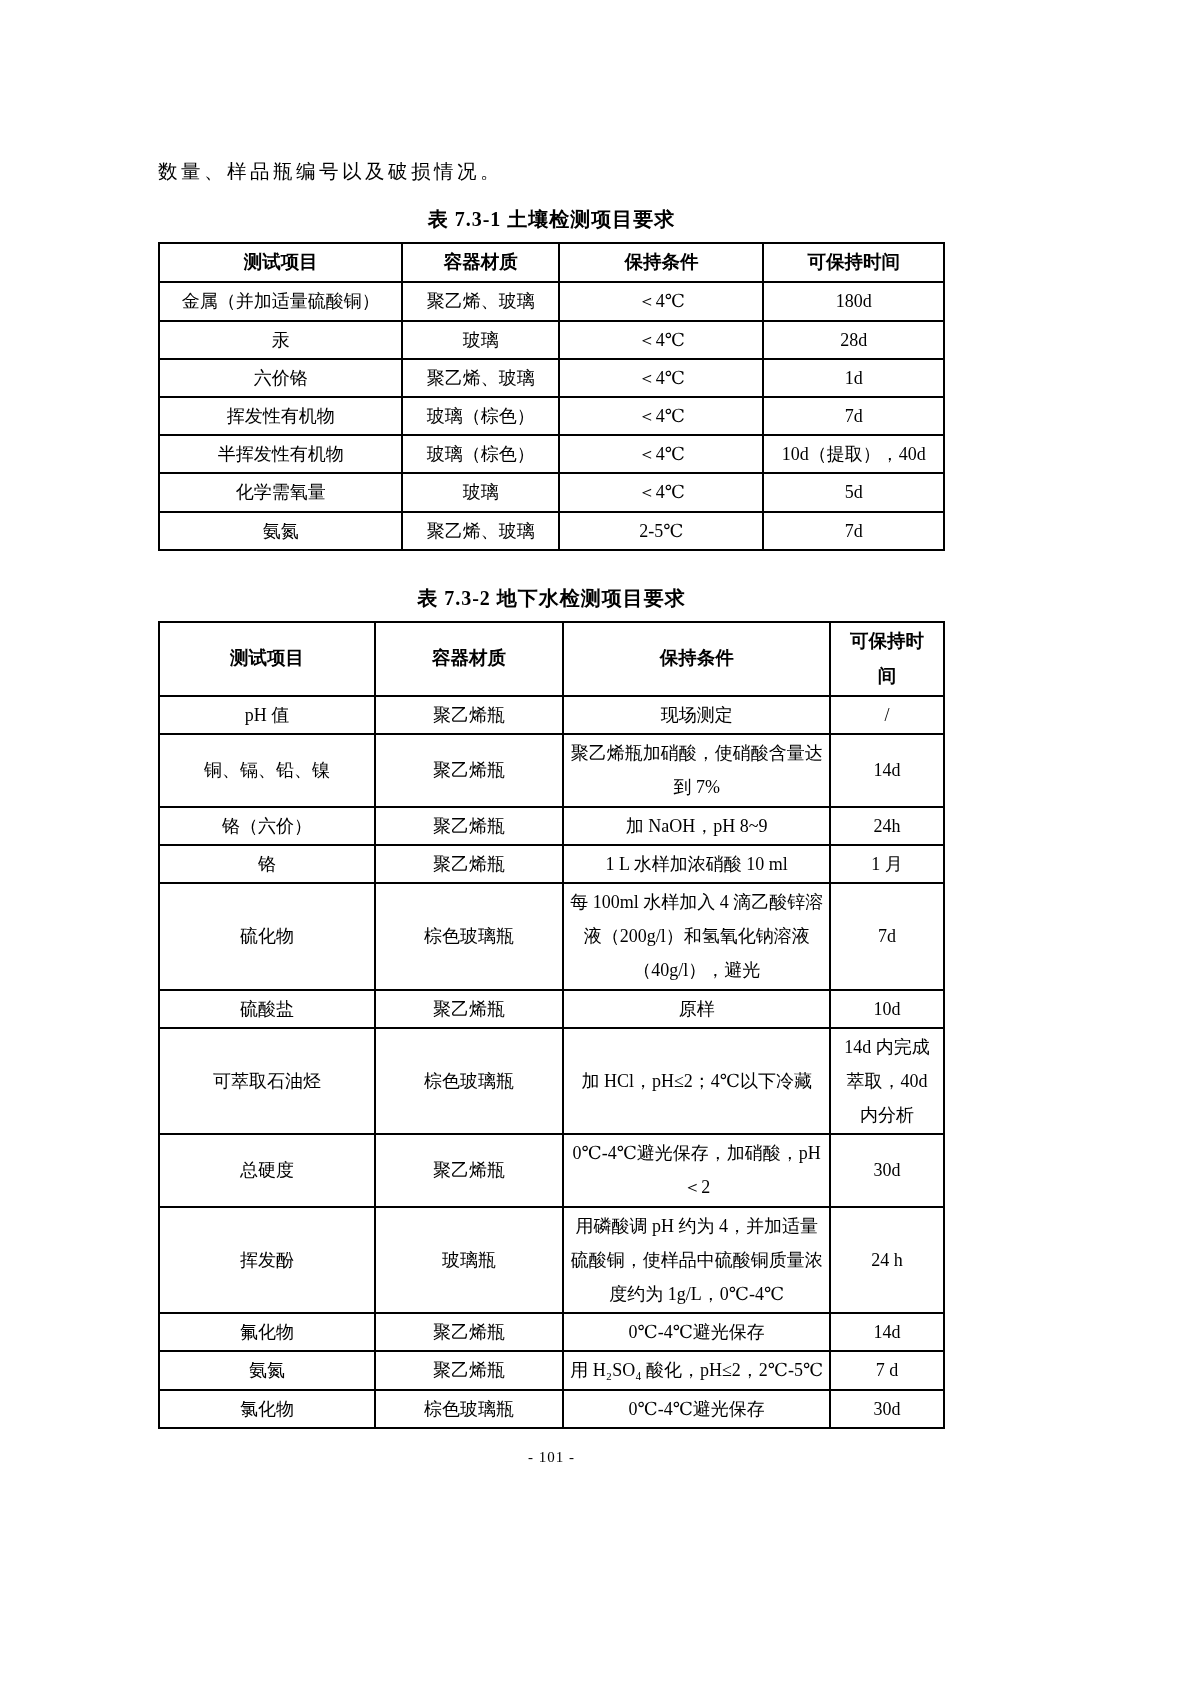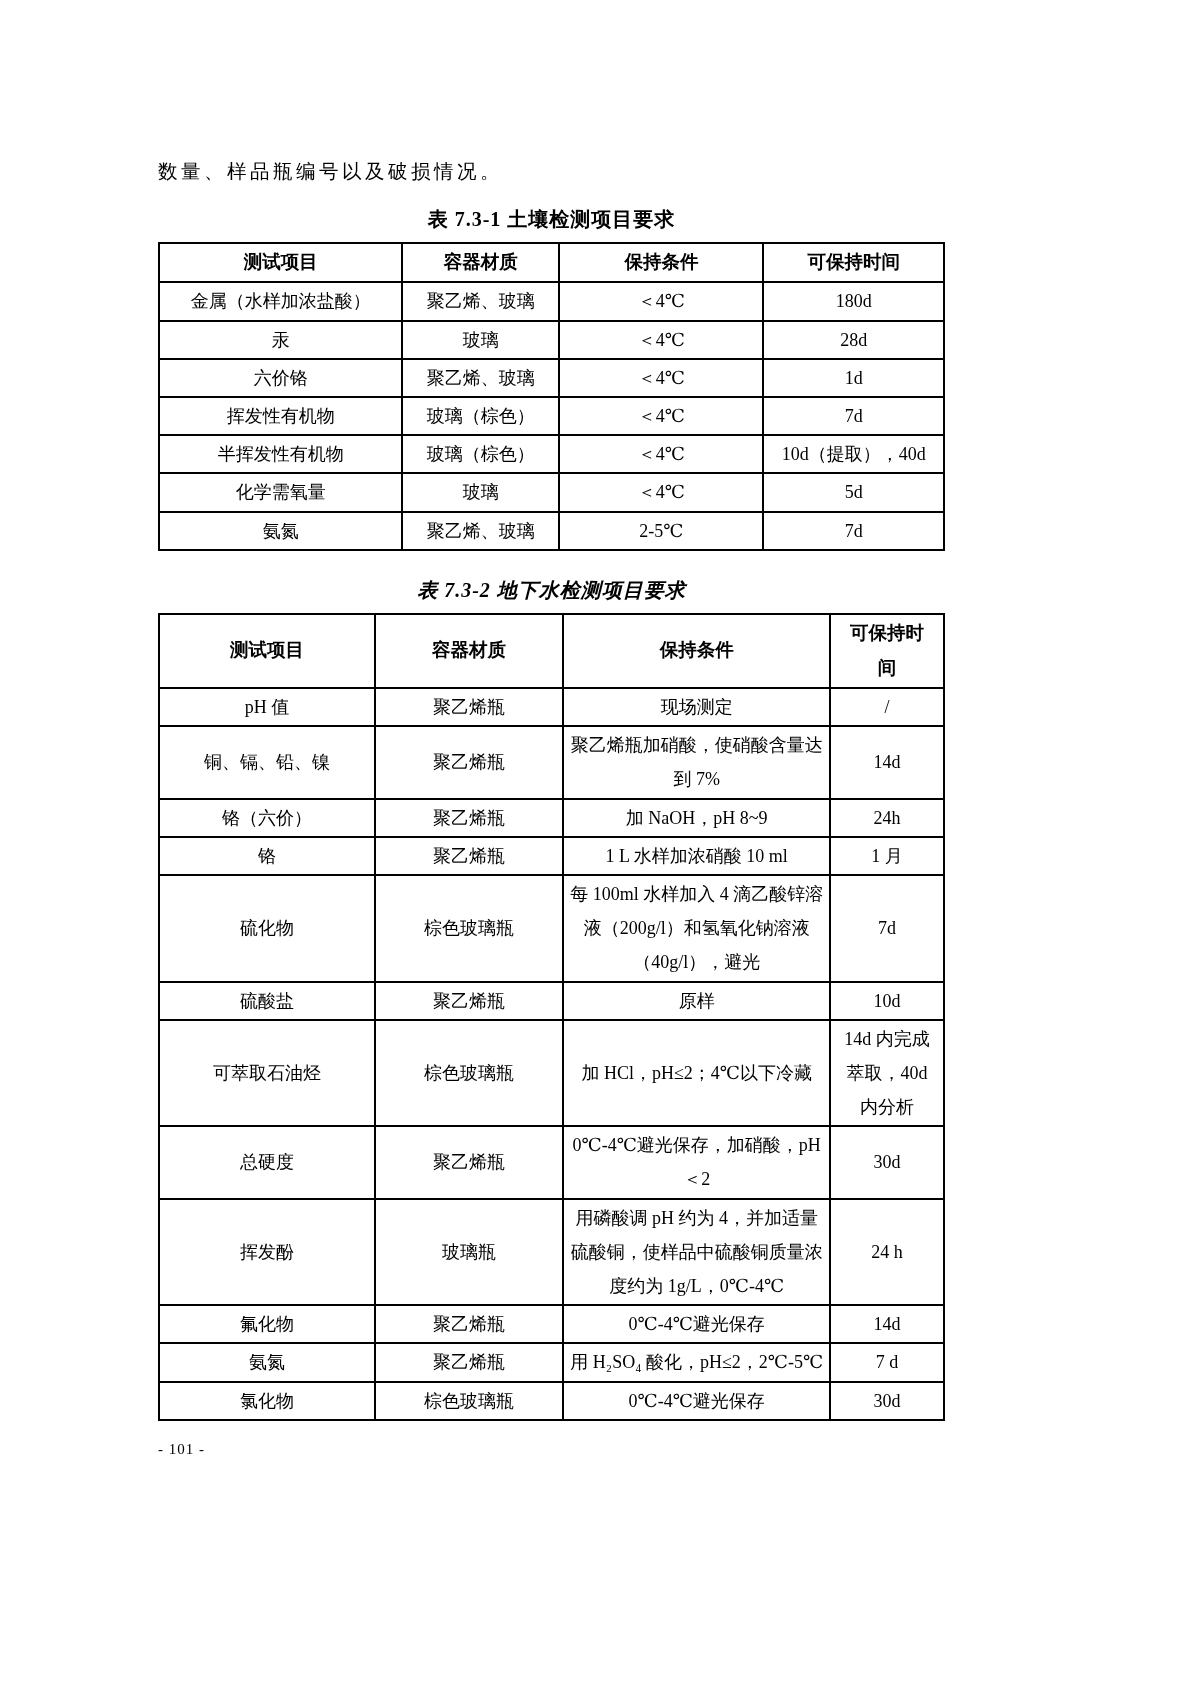--- a/index.html
+++ b/index.html
@@ -26,22 +26,21 @@
     font-family: Liberation Mono, monospace;
   }
   .table-caption {
     text-align: center;
     font-weight: bold;
     font-size: 20px;
     letter-spacing: 1px;
     margin-bottom: 9px;
   }
   .table-caption.second {
-    margin-top: 26px;
-    font-style: italic;
+    margin-top: 34px;
   }
   table {
     border-collapse: collapse;
     width: 100%;
     table-layout: fixed;
     font-size: 18px;
   }
   th, td {
     border: 2px solid #000000;
     text-align: center;
@@ -59,21 +58,21 @@
   .t1 .c1 { width: 31%; }
   .t1 .c2 { width: 20%; }
   .t1 .c3 { width: 26%; }
   .t1 .c4 { width: 23%; }
   
   .t2 .c1 { width: 27.5%; }
   .t2 .c2 { width: 24%; }
   .t2 .c3 { width: 34%; }
   .t2 .c4 { width: 14.5%; }
   .footer {
-    text-align: left;
+    text-align: center;
     font-size: 15px;
     margin-top: 20px;
     letter-spacing: 1px;
     font-family: Liberation Serif, serif;
   }
 </style>
 </head>
 <body>
 
 <div class="content">
@@ -92,21 +91,21 @@
     <thead>
       <tr>
           <th>测试项目</th>
           <th>容器材质</th>
           <th>保持条件</th>
           <th>可保持时间</th>
         </tr>
     </thead>
     <tbody>
         <tr>
-          <td>金属（水样加浓盐酸）</td>
+          <td>金属（并加适量硫酸铜）</td>
           <td>聚乙烯、玻璃</td>
           <td>＜4℃</td>
           <td>180d</td>
         </tr>
         <tr>
           <td>汞</td>
           <td>玻璃</td>
           <td>＜4℃</td>
           <td>28d</td>
         </tr>

